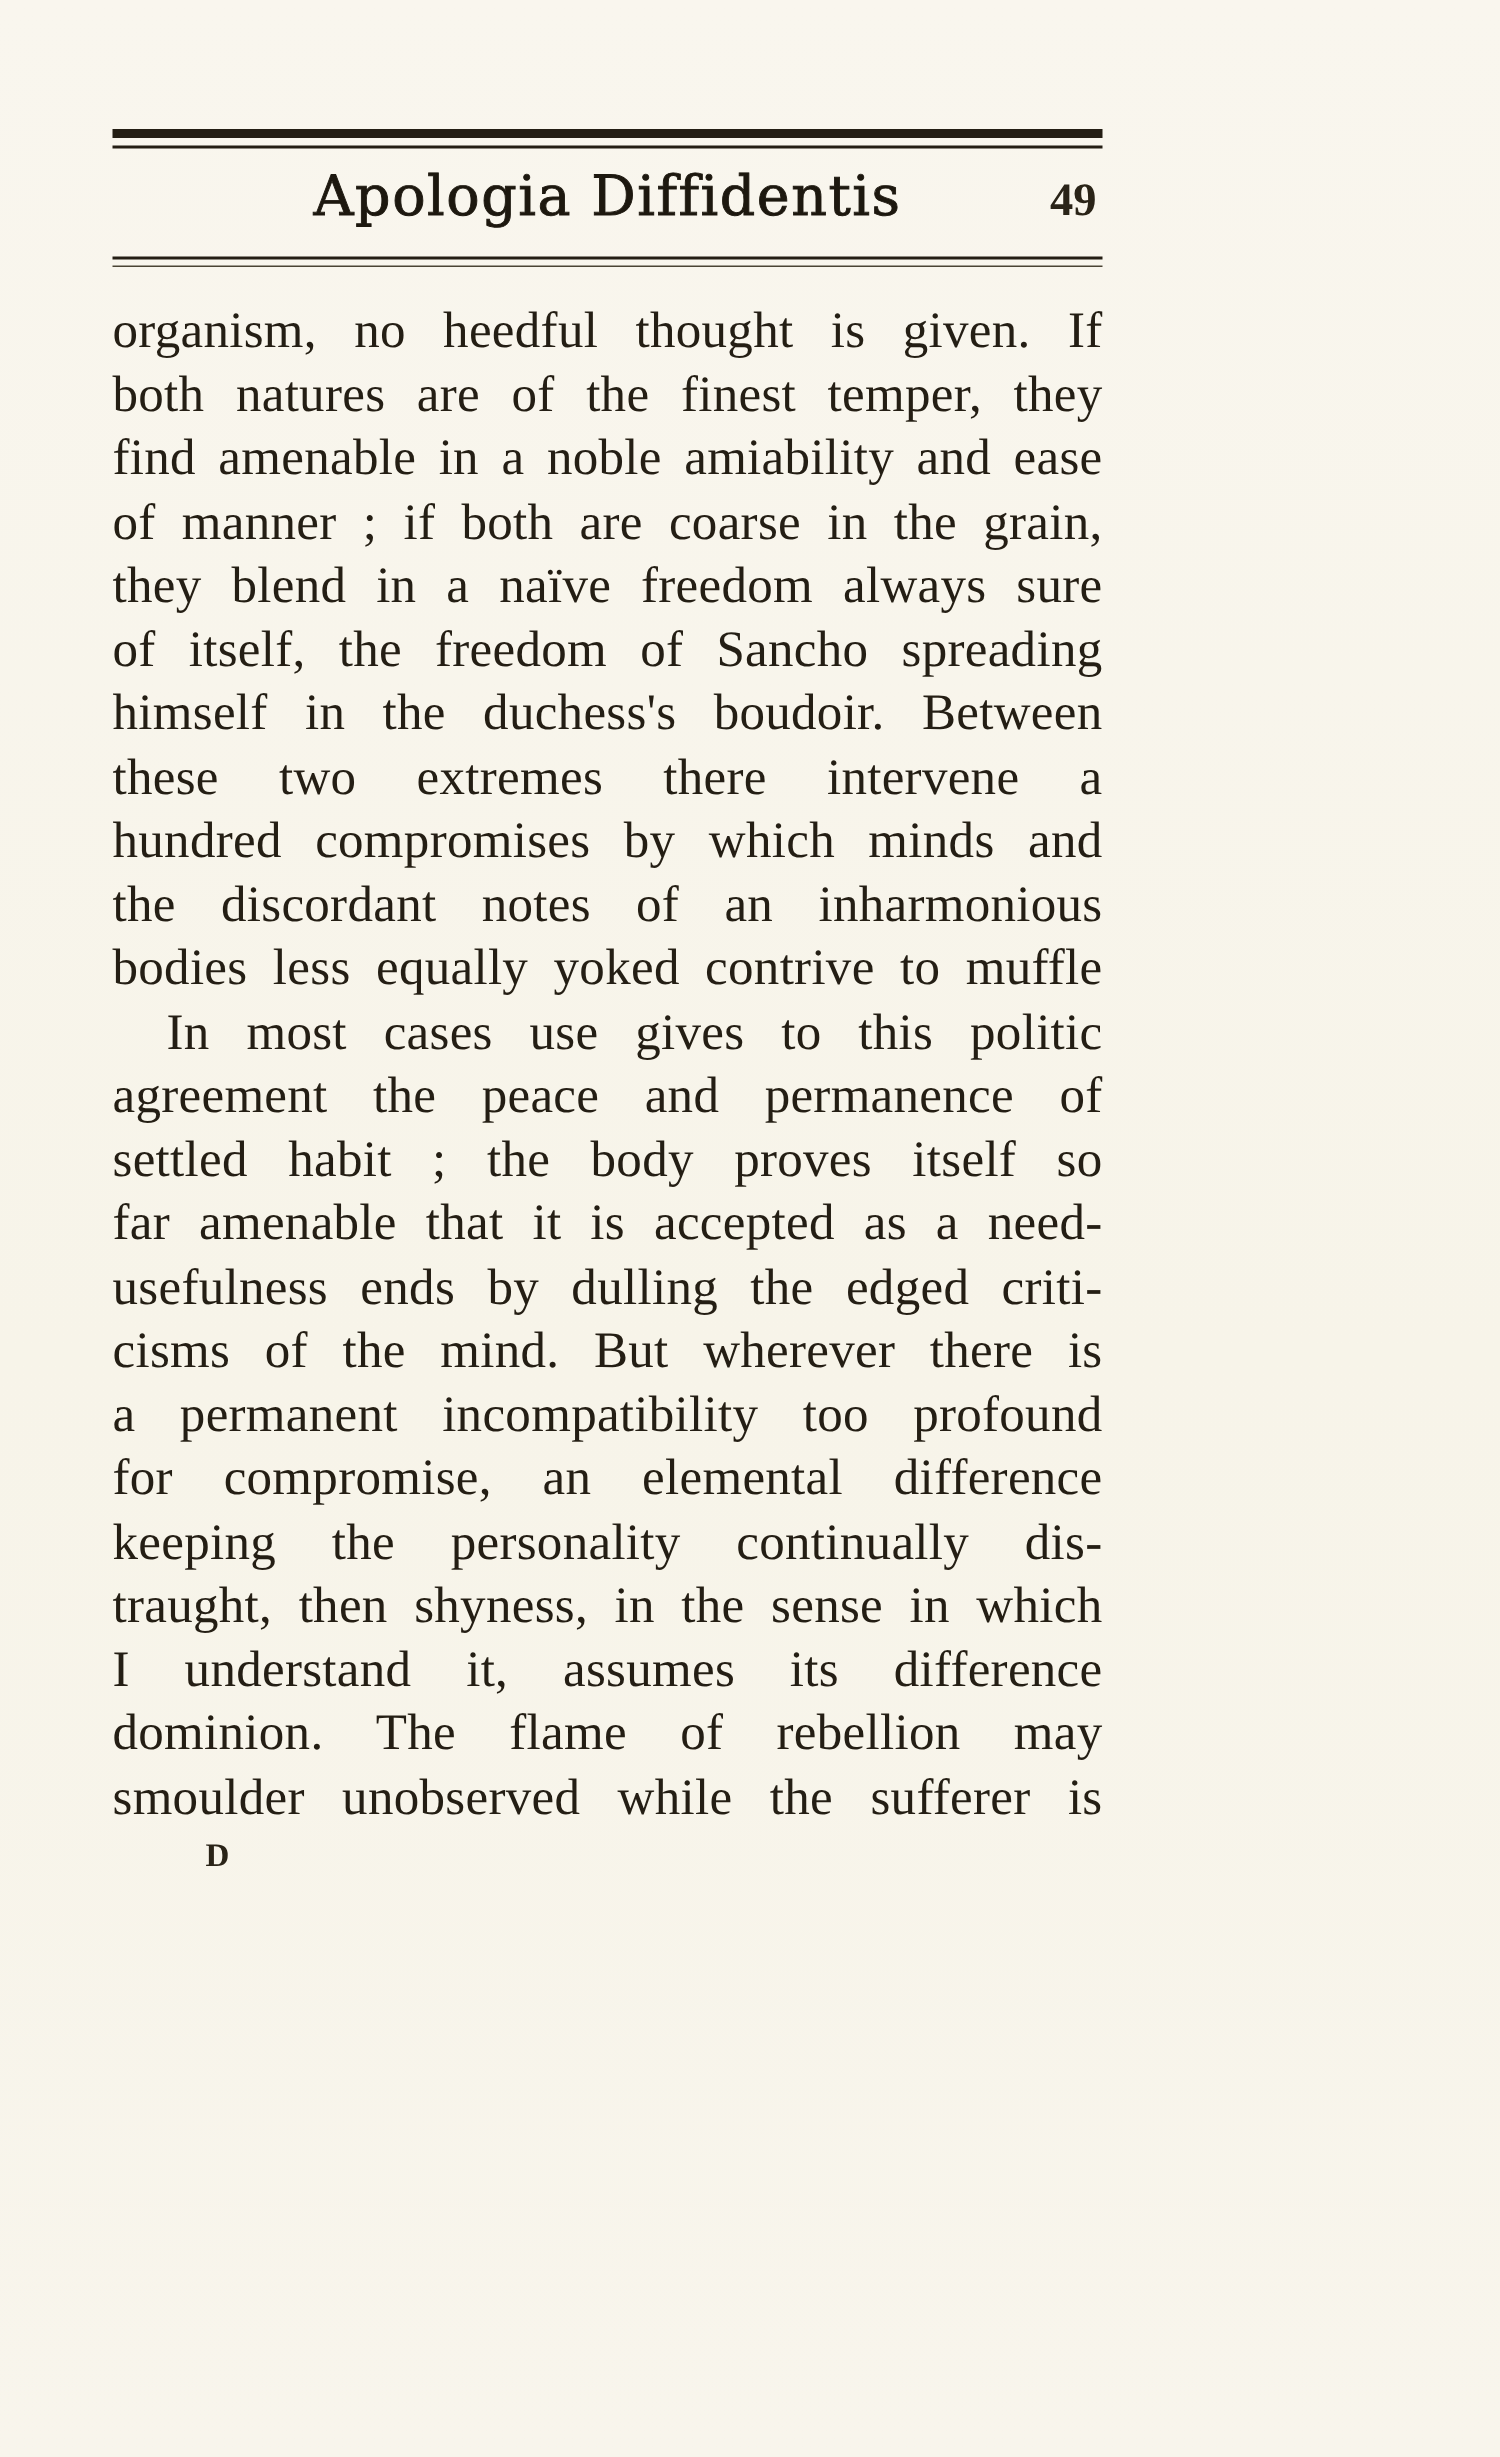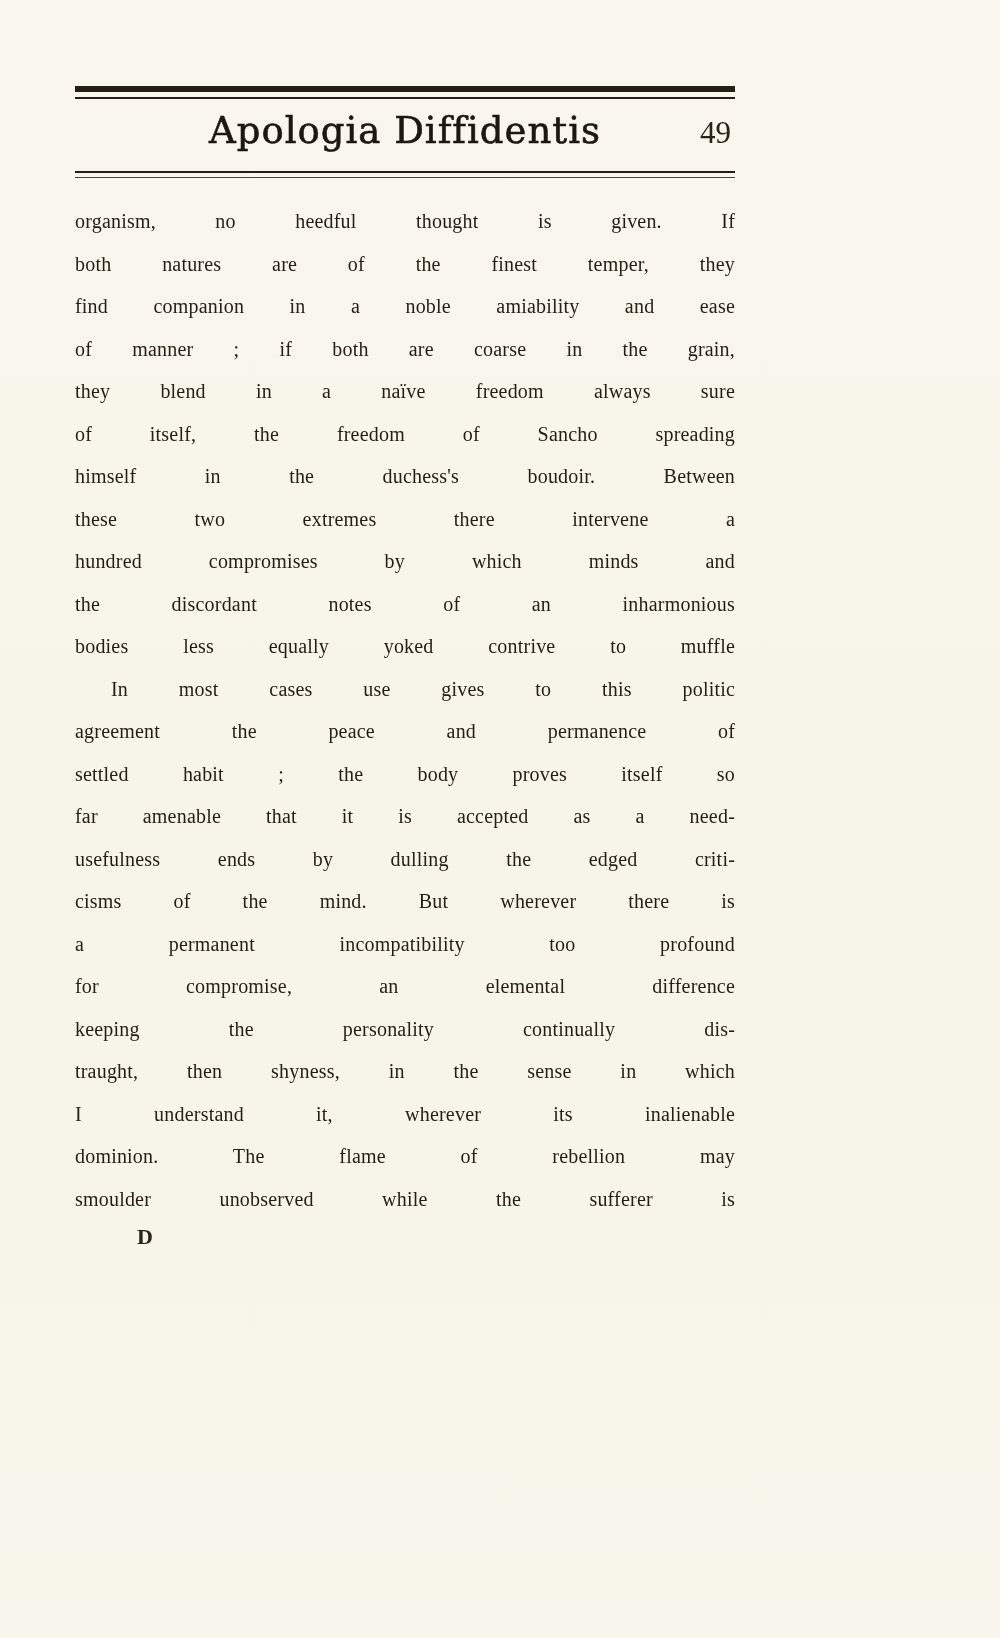--- a/index.html
+++ b/index.html
@@ -53,33 +53,34 @@
     letter-spacing: 1px;
     color: #1d180f;
     -webkit-text-stroke: 0.6px #1d180f;
   }
   .page-number {
     position: absolute;
     right: 4px;
     top: 6px;
     font-size: 31px;
     color: #2a2418;
+    font-weight: bold;
   }
   .rule-thin-a {
     height: 2px;
     margin-top: 6px;
   }
   .rule-thin-b {
     height: 1px;
     margin-top: 4px;
     background: #4a4434;
   }
   .body-text {
     margin-top: 22px;
-    font-size: 20px;
+    font-size: 34px;
     line-height: 42.5px;
   }
   .line {
     text-align: justify;
     text-align-last: justify;
     white-space: normal;
     letter-spacing: 0.2px;
   }
   .line.last {
     text-align-last: left;
@@ -110,41 +111,41 @@
       <div class="running-title">Apologia Diffidentis</div>
       <div class="page-number">49</div>
     </div>
 
     <div class="rule rule-thin-a"></div>
     <div class="rule rule-thin-b"></div>
 
     <div class="body-text">
       <div class="line">organism, no heedful thought is given.  If</div>
       <div class="line">both natures are of the finest temper, they</div>
-      <div class="line">find companion in a noble amiability and ease</div>
+      <div class="line">find amenable in a noble amiability and ease</div>
       <div class="line">of manner ;  if both are coarse in the grain,</div>
       <div class="line">they blend in a naïve freedom always sure</div>
       <div class="line">of itself, the freedom of Sancho spreading</div>
       <div class="line">himself in the duchess's boudoir.  Between</div>
       <div class="line">these two extremes there intervene a</div>
       <div class="line">hundred compromises by which minds and</div>
       <div class="line">the discordant notes of an inharmonious</div>
       <div class="line">bodies less equally yoked contrive to muffle</div>
 
       <div class="line indent">In most cases use gives to this politic</div>
       <div class="line">agreement the peace and permanence of</div>
       <div class="line">settled habit ;  the body proves itself so</div>
       <div class="line">far amenable that it is accepted as a need-</div>
       <div class="line">usefulness ends by dulling the edged criti-</div>
       <div class="line">cisms of the mind.  But wherever there is</div>
       <div class="line">a permanent incompatibility too profound</div>
       <div class="line">for compromise, an elemental difference</div>
       <div class="line">keeping the personality continually dis-</div>
       <div class="line">traught, then shyness, in the sense in which</div>
-      <div class="line">I understand it, wherever its inalienable</div>
+      <div class="line">I understand it, assumes its difference</div>
       <div class="line">dominion.  The flame of rebellion may</div>
       <div class="line">smoulder unobserved while the sufferer is</div>
     </div>
 
     <div class="signature-row">
       <span class="signature-mark">D</span>
     </div>
 
   </div>
 </div>

